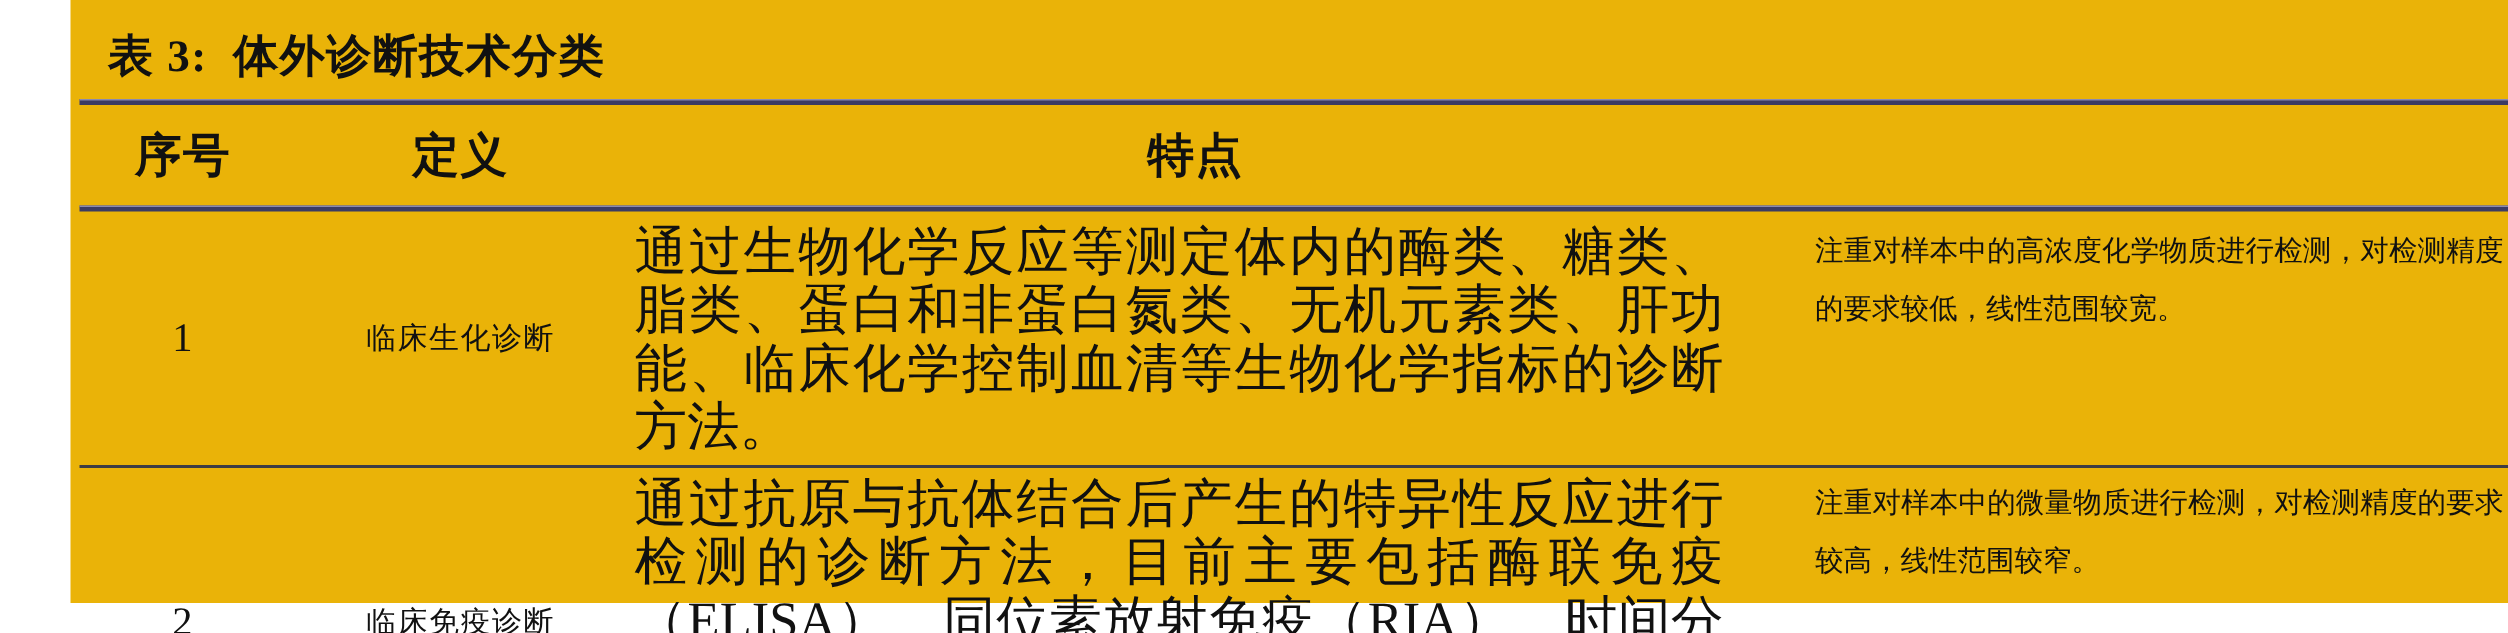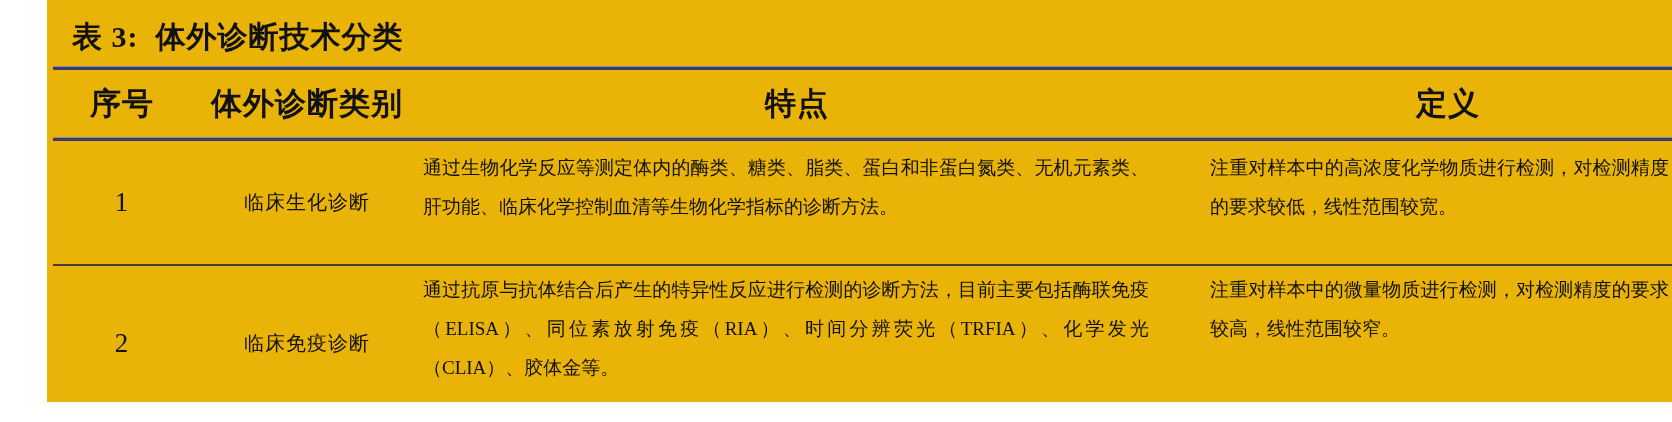--- a/index.html
+++ b/index.html
@@ -32,21 +32,21 @@
   .body-row1 { min-height: 123px; }
   .body-row2 { min-height: 155px; }
 
   .cell-center {
     display: flex; align-items: center; justify-content: center;
     font-size: 20px; letter-spacing: 1px;
   }
   .cell-num { font-size: 27px; }
 
   .cell-def {
-    font-size: 19px; line-height: 39px; text-align: justify;
+    font-size: 35px; line-height: 39px; text-align: justify;
     padding: 7px 28px 6px 6px;
   }
   .cell-feat {
     font-size: 19px; line-height: 39px; text-align: justify;
     padding: 7px 50px 6px 33px;
   }
   .body-row2 .cell-def, .body-row2 .cell-feat { padding-top: 4px; }
 </style>
 </head>
 <body>
@@ -54,23 +54,22 @@
 <div class="page">
 
   <div class="title-block">
     <div class="table-title">表 3:  体外诊断技术分类</div>
   </div>
 
   <div class="rule"></div>
 
   <div class="grid hdr-row">
     <div class="hdr-cell">序号</div>
-    <div class="hdr-cell">体外诊断类别</div>
+    <div class="hdr-cell">定义</div>
     <div class="hdr-cell">特点</div>
-    <div class="hdr-cell">定义</div>
   </div>
 
   <div class="rule"></div>
 
   <div class="grid body-row1">
     <div class="cell-center cell-num">1</div>
     <div class="cell-center">临床生化诊断</div>
     <div class="cell-def">通过生物化学反应等测定体内的酶类、糖类、脂类、蛋白和非蛋白氮类、无机元素类、肝功能、临床化学控制血清等生物化学指标的诊断方法。</div>
     <div class="cell-feat">注重对样本中的高浓度化学物质进行检测，对检测精度的要求较低，线性范围较宽。</div>
   </div>

